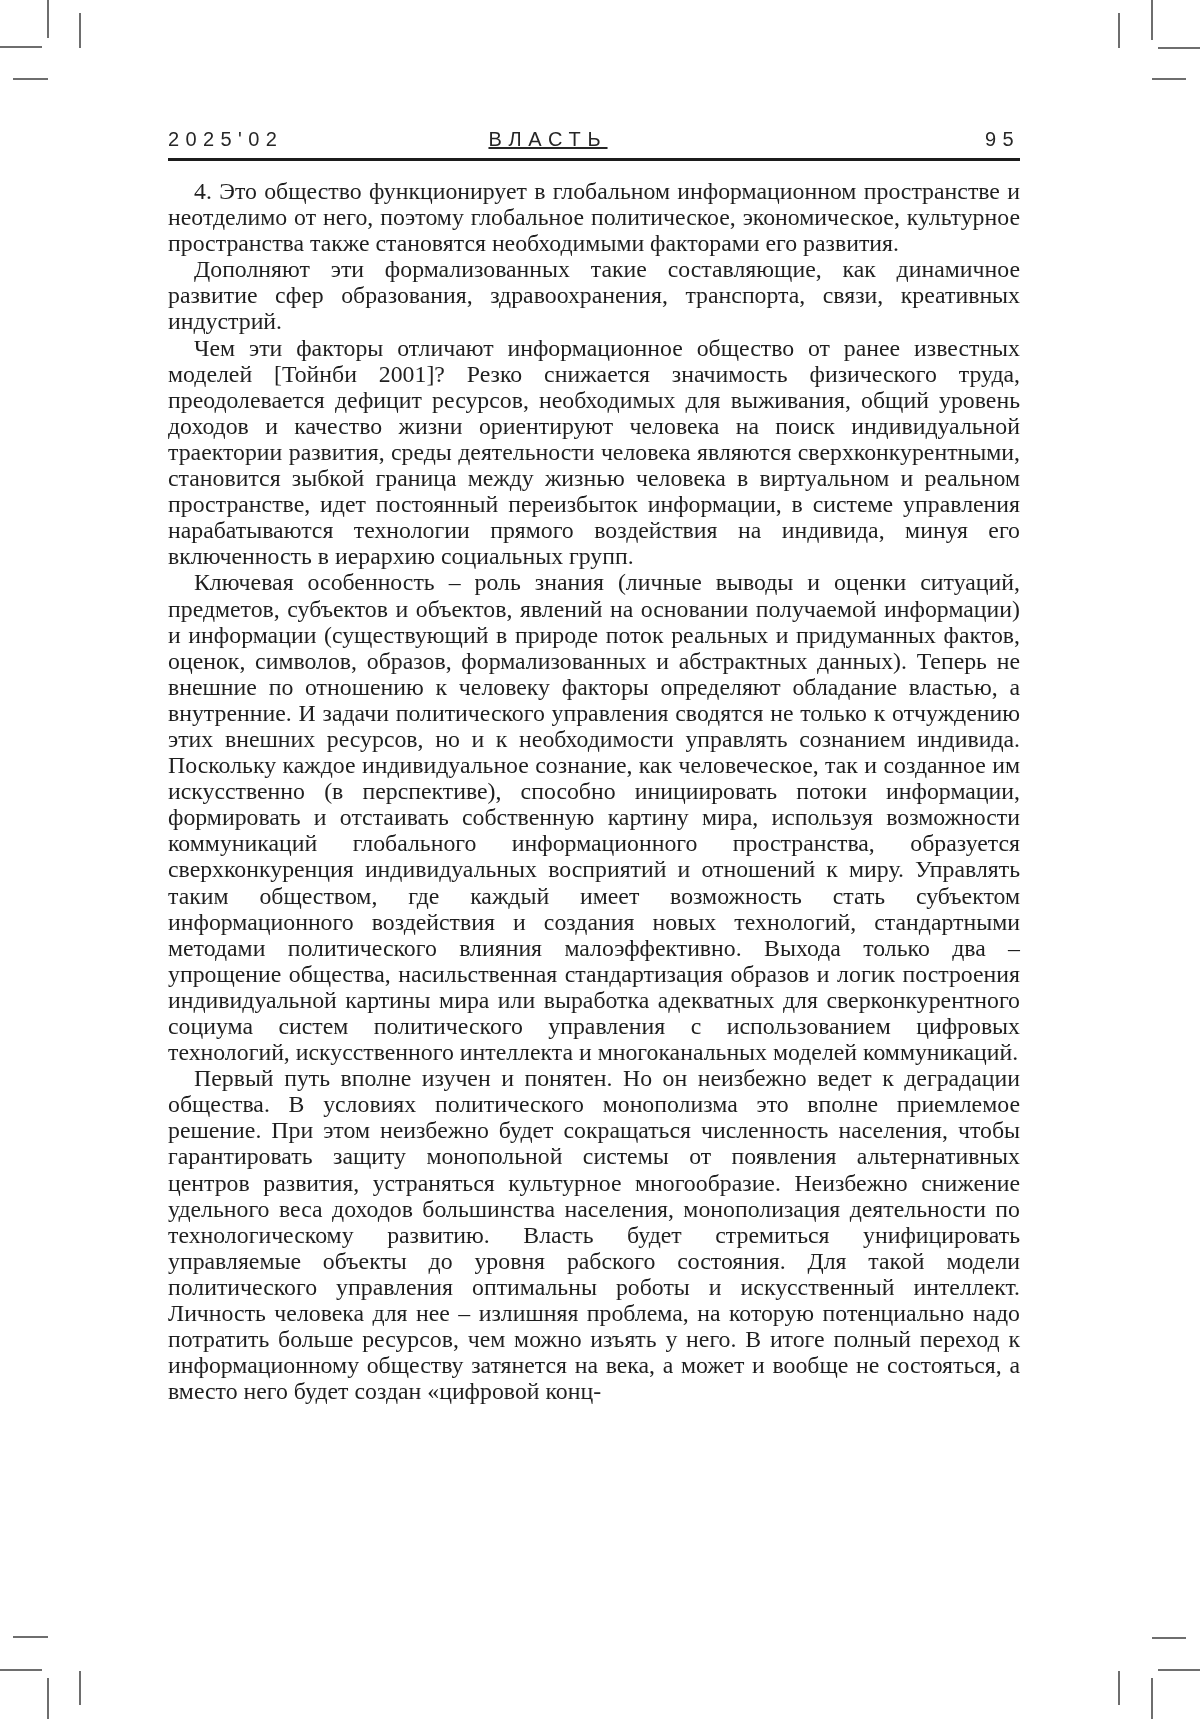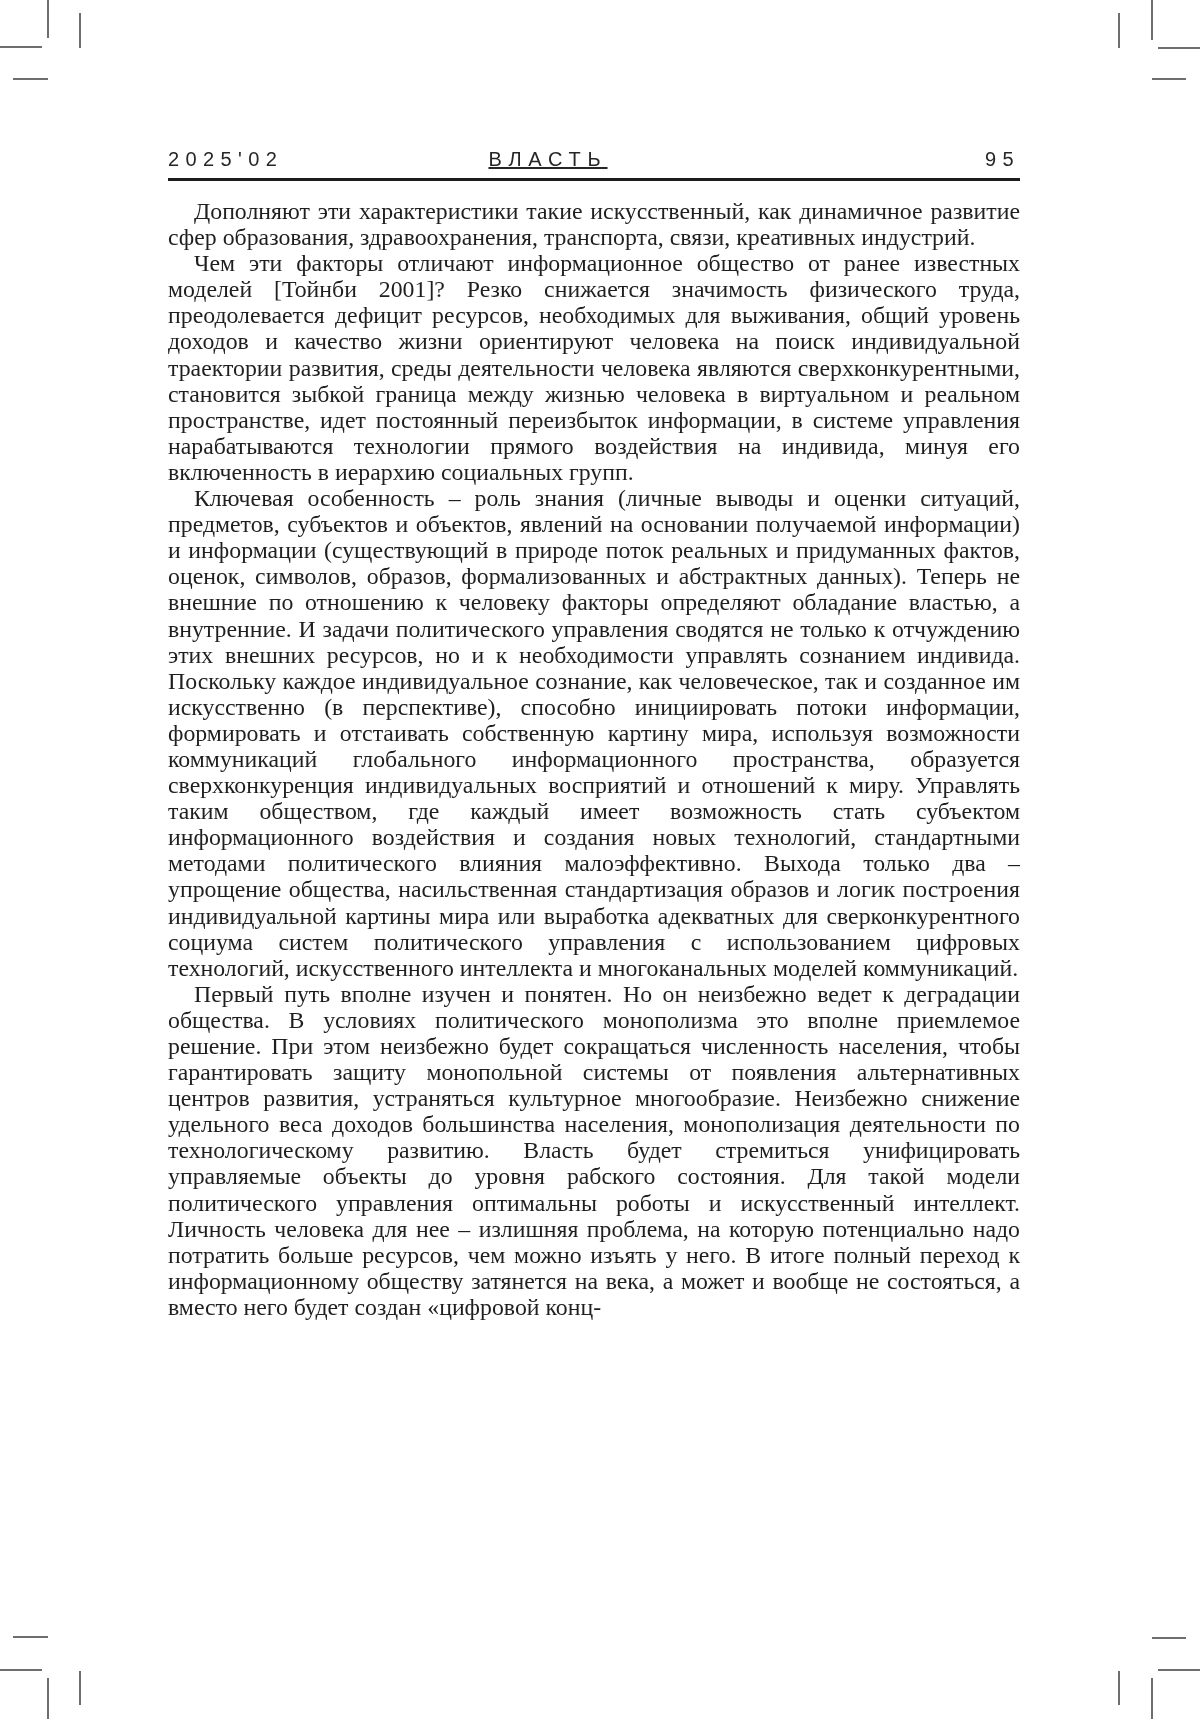--- a/index.html
+++ b/index.html
@@ -24,21 +24,21 @@
     position: absolute;
     background: #6e6e6e;
   }
   .crop.v { width: 2px; }
   .crop.h { height: 2px; }
 
   
   .column {
     position: absolute;
     left: 168px;
-    top: 140px;
+    top: 120px;
     width: 852px;
   }
   .page-header {
     position: relative;
     height: 38px;
     border-bottom: 3px solid #1c1c1c;
     font-family: "Liberation Sans", sans-serif;
     font-size: 20px;
     color: #262626;
     letter-spacing: 0.32em;
@@ -103,20 +103,21 @@
 
   <div class="column">
 
     <header class="page-header">
       <span class="issue">2025'02</span>
       <span class="journal-title">ВЛАСТЬ</span>
       <span class="page-number">95</span>
     </header>
 
     <main class="article-body">
-      <p>Дополняют эти характеристики такие искусственный, как динамичное развитие сфер образования, здравоохранения, транспорта, связи, креативных индустрий.</p>
+      <p>4. Это общество функционирует в глобальном информационном пространстве и неотделимо от него, поэтому глобальное политическое, экономическое, культурное пространства также становятся необходимыми факторами его развития.</p>
+      <p>Дополняют эти формализованных такие составляющие, как динамичное развитие сфер образования, здравоохранения, транспорта, связи, креативных индустрий.</p>
       <p>Чем эти факторы отличают информационное общество от ранее известных моделей [Тойнби 2001]? Резко снижается значимость физического труда, преодолевается дефицит ресурсов, необходимых для выживания, общий уровень доходов и качество жизни ориентируют человека на поиск индивидуальной траектории развития, среды деятельности человека являются сверхконкурентными, становится зыбкой граница между жизнью человека в виртуальном и реальном пространстве, идет постоянный переизбыток информации, в системе управления нарабатываются технологии прямого воздействия на индивида, минуя его включенность в иерархию социальных групп.</p>
       <p>Ключевая особенность – роль знания (личные выводы и оценки ситуаций, предметов, субъектов и объектов, явлений на основании получаемой информации) и информации (существующий в природе поток реальных и придуманных фактов, оценок, символов, образов, формализованных и абстрактных данных). Теперь не внешние по отношению к человеку факторы определяют обладание властью, а внутренние. И задачи политического управления сводятся не только к отчуждению этих внешних ресурсов, но и к необходимости управлять сознанием индивида. Поскольку каждое индивидуальное сознание, как человеческое, так и созданное им искусственно (в перспективе), способно инициировать потоки информации, формировать и отстаивать собственную картину мира, используя возможности коммуникаций глобального информационного пространства, образуется сверхконкуренция индивидуальных восприятий и отношений к миру. Управлять таким обществом, где каждый имеет возможность стать субъектом информационного воздействия и создания новых технологий, стандартными методами политического влияния малоэффективно. Выхода только два – упрощение общества, насильственная стандартизация образов и логик построения индивидуальной картины мира или выработка адекватных для сверконкурентного социума систем политического управления с использованием цифровых технологий, искусственного интеллекта и многоканальных моделей коммуникаций.</p>
       <p>Первый путь вполне изучен и понятен. Но он неизбежно ведет к деградации общества. В условиях политического монополизма это вполне приемлемое решение. При этом неизбежно будет сокращаться численность населения, чтобы гарантировать защиту монопольной системы от появления альтернативных центров развития, устраняться культурное многообразие. Неизбежно снижение удельного веса доходов большинства населения, монополизация деятельности по технологическому развитию. Власть будет стремиться унифицировать управляемые объекты до уровня рабского состояния. Для такой модели политического управления оптимальны роботы и искусственный интеллект. Личность человека для нее – излишняя проблема, на которую потенциально надо потратить больше ресурсов, чем можно изъять у него. В итоге полный переход к информационному обществу затянется на века, а может и вообще не состояться, а вместо него будет создан «цифровой конц-</p>
     </main>
 
   </div>
 </div>
 
 </body></html>

